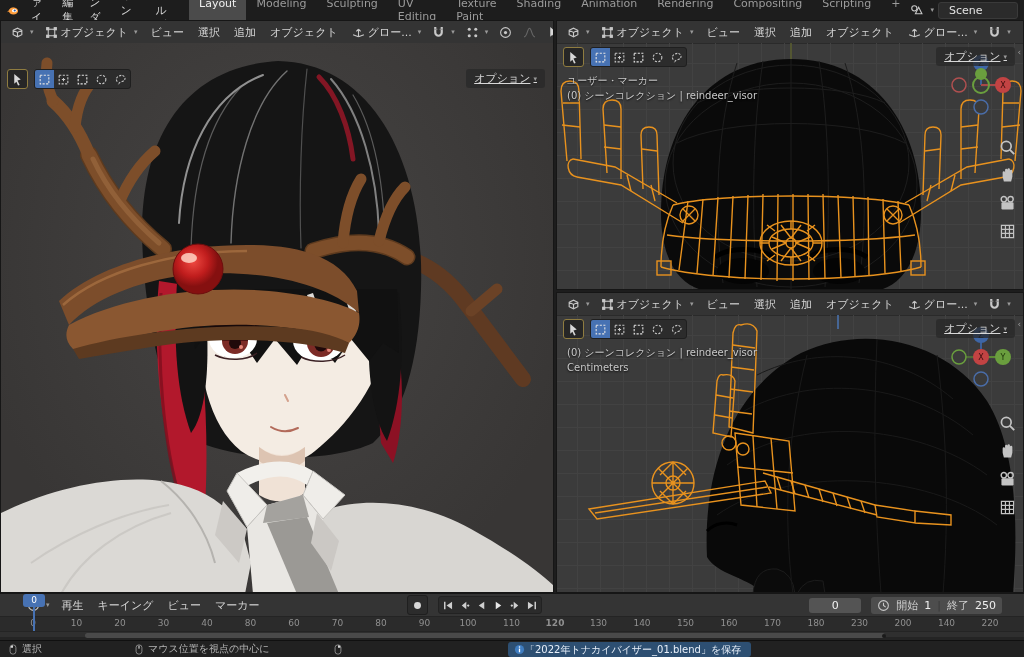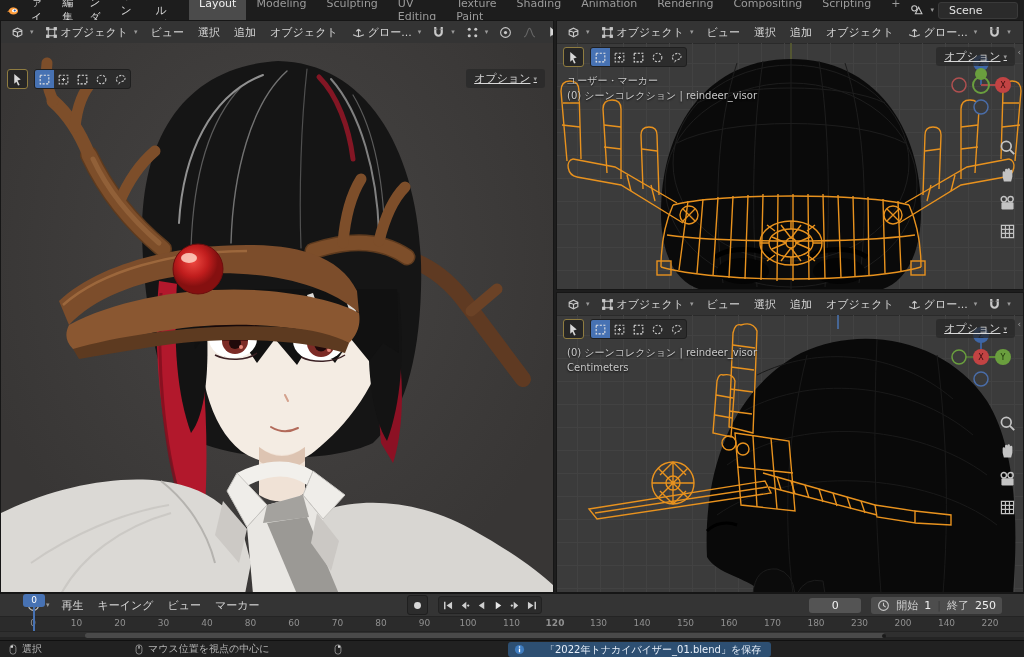--- a/index.html
+++ b/index.html
@@ -52,21 +52,21 @@
   .pb-group{display:flex;background:#2b2b2b;border-radius:3px;border:1px solid #222;}
   .pb-btn{width:17px;height:16px;display:flex;align-items:center;justify-content:center;}
   .pb-btn svg{width:11px;height:11px;}
   .frame-field{background:#545454;border-radius:3px;color:#f2f2f2;text-align:center;padding:1px 0;width:52px;margin-left:auto;}
   .range-group{display:flex;align-items:center;background:#4d4d4d;border-radius:3px;margin-left:10px;padding:1px 6px;gap:6px;color:#f0f0f0;}
   .range-group .lbl{color:#cfcfcf;}
   
   #statusbar{position:absolute;left:0;top:640px;width:1024px;height:17px;background:#212121;border-top:1px solid #101010;box-sizing:border-box;display:flex;align-items:center;font-size:10px;color:#b5b5b5;padding:0 8px;}
   .mouse-ic svg{width:10px;height:13px;margin-right:4px;}
   .hint{display:flex;align-items:center;}
-  #notification{position:absolute;left:508px;top:1px;display:flex;align-items:center;gap:20px;background:#2d4f72;border-radius:3px;padding:1px 10px 1px 6px;color:#e8f0fa;height:13px;}
+  #notification{position:absolute;left:508px;top:1px;display:flex;align-items:center;gap:0;background:#2d4f72;border-radius:3px;padding:1px 10px 1px 6px;color:#e8f0fa;height:13px;}
   text{font-family:"DejaVu Sans",sans-serif;}
 </style>
 </head>
 <body>
 
 <svg width="0" height="0" style="position:absolute">
   <defs>
     <symbol id="sym-editor3d" viewBox="0 0 12 12">
         <path d="M2 4 L6 2 L10 4 L10 8 L6 10 L2 8 Z M2 4 L6 6 L10 4 M6 6 V10" fill="none" stroke="#c8c8c8" stroke-width="1"></path>
       </symbol>

